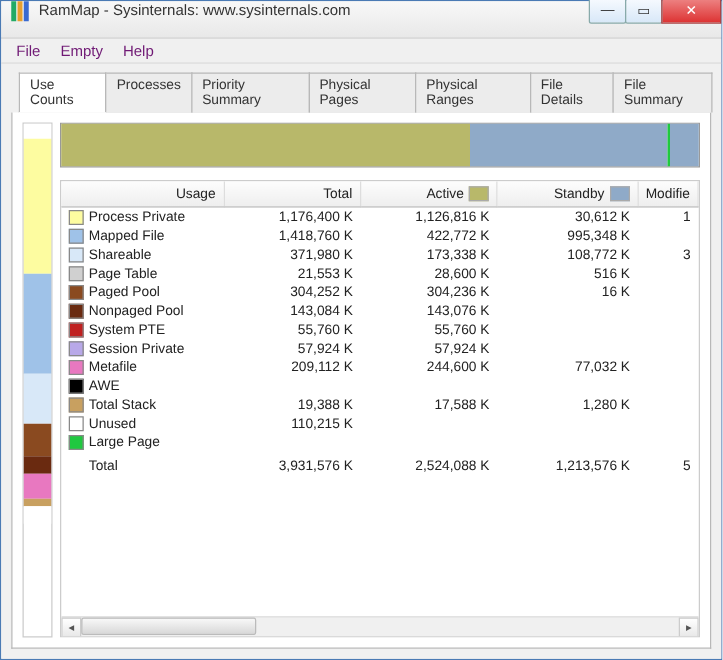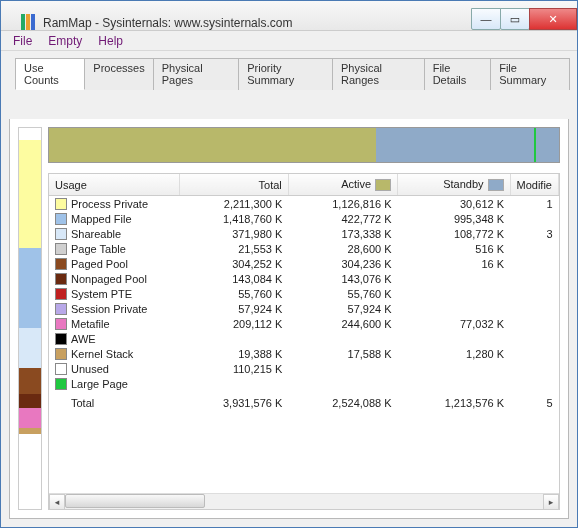--- a/index.html
+++ b/index.html
@@ -1,41 +1,41 @@
 <!DOCTYPE html>
 <html><head>
 <meta charset="utf-8">
 <style>
 * { box-sizing: border-box; margin: 0; padding: 0; }
 body { font-family: "Segoe UI", Tahoma, sans-serif; font-size: 12px; background: #fff; width: 578px; height: 528px; overflow: hidden; }
 .window { width: 578px; height: 528px; border: 1px solid #4a7ab4; background: #f0f0f0; display: flex; flex-direction: column; }
-.titlebar { height: 30px; background: linear-gradient(#f8f8f8, #e8e8e8); border-bottom: 1px solid #ccc; display: flex; align-items: flex-end; padding: 0 0 0 20px; }
+.titlebar { height: 30px; background: linear-gradient(#f8f8f8, #e8e8e8); border-bottom: 1px solid #ccc; display: flex; align-items: flex-start; padding: 0 0 0 8px; }
 .titlebar .appicon { width: 16px; height: 16px; display: inline-flex; gap: 1px; margin-right: 6px; }
 .appicon span { width: 4px; height: 16px; }
 .title-text { flex: 1; color: #333; font-size: 12px; }
 .winbtns { display: flex; height: 22px; margin-top: -4px; }
 .winbtn { width: 30px; height: 22px; border: 1px solid #8aa; background: linear-gradient(#f8fbff,#d8e8f8); display: flex; align-items: center; justify-content: center; margin-left: -1px; font-size: 11px; color: #333; }
 .winbtn.close { width: 48px; background: linear-gradient(#e88,#d33); color: #fff; border-color: #a44; border-top-right-radius: 0; }
 .winbtn.min, .winbtn.max { border-radius: 0 0 2px 2px; }
 .menubar { height: 20px; background: #f0f0f0; display: flex; align-items: center; padding: 0 4px; border-bottom: 1px solid #d8d8d8; }
 .menubar .mitem { padding: 2px 8px; color: #701a75; }
-.client { flex: 1; padding: 6px 8px 8px 8px; background: #f0f0f0; display: flex; flex-direction: column; gap: 29px; }
+.client { flex: 1; padding: 6px 8px 8px 8px; background: #f0f0f0; display: flex; flex-direction: column; }
 .tabs { display: flex; border-bottom: 1px solid #b8b8b8; font-size: 11px; margin-left: 6px; }
 .tab { padding: 3px 8px; border: 1px solid #b8b8b8; border-bottom: none; background: #ececec; margin-right: -1px; color: #333; position: relative; top: 1px; }
 .tab.active { background: #fff; border-bottom: 1px solid #fff; z-index: 2; }
 .pane { flex: 1; background: #fff; border: 1px solid #b8b8b8; border-top: none; padding: 8px 8px 8px 8px; display: flex; overflow: hidden; }
 .leftstrip { width: 24px; margin-right: 6px; display: flex; flex-direction: column; border: 1px solid #ccc; }
 .leftstrip div { width: 100%; }
 .rightarea { flex: 1; display: flex; flex-direction: column; overflow: hidden; }
 .stackbar { height: 36px; border: 1px solid #999; display: flex; margin-bottom: 10px; }
 .stackbar div { height: 100%; }
 .tablewrap { flex: 1; border: 1px solid #ccc; display: flex; flex-direction: column; overflow: hidden; }
 table { border-collapse: collapse; width: 100%; font-size: 11px; color: #222; }
 thead th { background: linear-gradient(#fdfdfd,#eee); border-right: 1px solid #ddd; border-bottom: 1px solid #ccc; padding: 4px 6px; font-weight: normal; text-align: right; }
-thead th.first { text-align: left; width: 130px; }
+thead th.first { text-align: right; width: 130px; }
 thead th .swatch { display:inline-block; width:16px; height:12px; vertical-align:middle; margin-left:4px; border:1px solid #aaa; }
 tbody td { padding: 1.5px 6px; text-align: right; white-space: nowrap; }
 tbody td.first { text-align: left; display: flex; align-items: center; gap: 4px; }
 .csw { width: 12px; height: 12px; border: 1px solid #888; flex: 0 0 12px; }
 .hscroll { height: 16px; background: #f0f0f0; border-top: 1px solid #ddd; display: flex; align-items: center; }
 .hsbtn { width: 16px; height: 16px; border: 1px solid #ccc; background: linear-gradient(#fff,#e8e8e8); display:flex; align-items:center; justify-content:center; font-size:9px; color:#555; }
 .hstrack { flex:1; position: relative; height: 16px; }
 .hsthumb { position:absolute; left:0; top:0; height:14px; width:140px; background: linear-gradient(#f8f8f8,#d8d8d8); border:1px solid #bbb; border-radius:2px; }
 .totalrow td { padding-top: 6px; }
 </style>
@@ -60,22 +60,22 @@
   <div class="menubar">
     <span class="mitem">File</span>
     <span class="mitem">Empty</span>
     <span class="mitem">Help</span>
   </div>
 
   <div class="client">
     <div class="tabs" id="tabs">
         <div class="tab active">Use Counts</div>
         <div class="tab">Processes</div>
+        <div class="tab">Priority Summary</div>
         <div class="tab">Physical Pages</div>
-        <div class="tab">Priority Summary</div>
         <div class="tab">Physical Ranges</div>
         <div class="tab">File Details</div>
         <div class="tab">File Summary</div>
       </div>
     <div class="pane">
 
       <div class="leftstrip" id="leftstrip">
           <div style="background: rgb(255, 255, 255); height: 12px;"></div>
           <div style="background: rgb(253, 252, 160); height: 108px;"></div>
           <div style="background: rgb(159, 194, 232); height: 80px;"></div>
@@ -105,21 +105,21 @@
                 <th><span>Standby</span><span class="swatch" style="background:#8faac8"></span></th>
                 <th style="width:42px">Modifie</th>
               </tr>
             </thead>
             <tbody id="tbody">
                 <tr>
                   <td class="first">
                     <span class="csw" style="background:#fdfca0"></span>
                     <span>Process Private</span>
                   </td>
-                  <td>2,211,300 K</td>
+                  <td>1,176,400 K</td>
                   <td>1,126,816 K</td>
                   <td>30,612 K</td>
                   <td>1</td>
                 </tr>
                 <tr>
                   <td class="first">
                     <span class="csw" style="background:#9fc2e8"></span>
                     <span>Mapped File</span>
                   </td>
                   <td>1,418,760 K</td>
@@ -203,21 +203,21 @@
                     <span>AWE</span>
                   </td>
                   <td></td>
                   <td></td>
                   <td></td>
                   <td></td>
                 </tr>
                 <tr>
                   <td class="first">
                     <span class="csw" style="background:#c8a060"></span>
-                    <span>Kernel Stack</span>
+                    <span>Total Stack</span>
                   </td>
                   <td>19,388 K</td>
                   <td>17,588 K</td>
                   <td>1,280 K</td>
                   <td></td>
                 </tr>
                 <tr>
                   <td class="first">
                     <span class="csw" style="background:#ffffff"></span>
                     <span>Unused</span>

